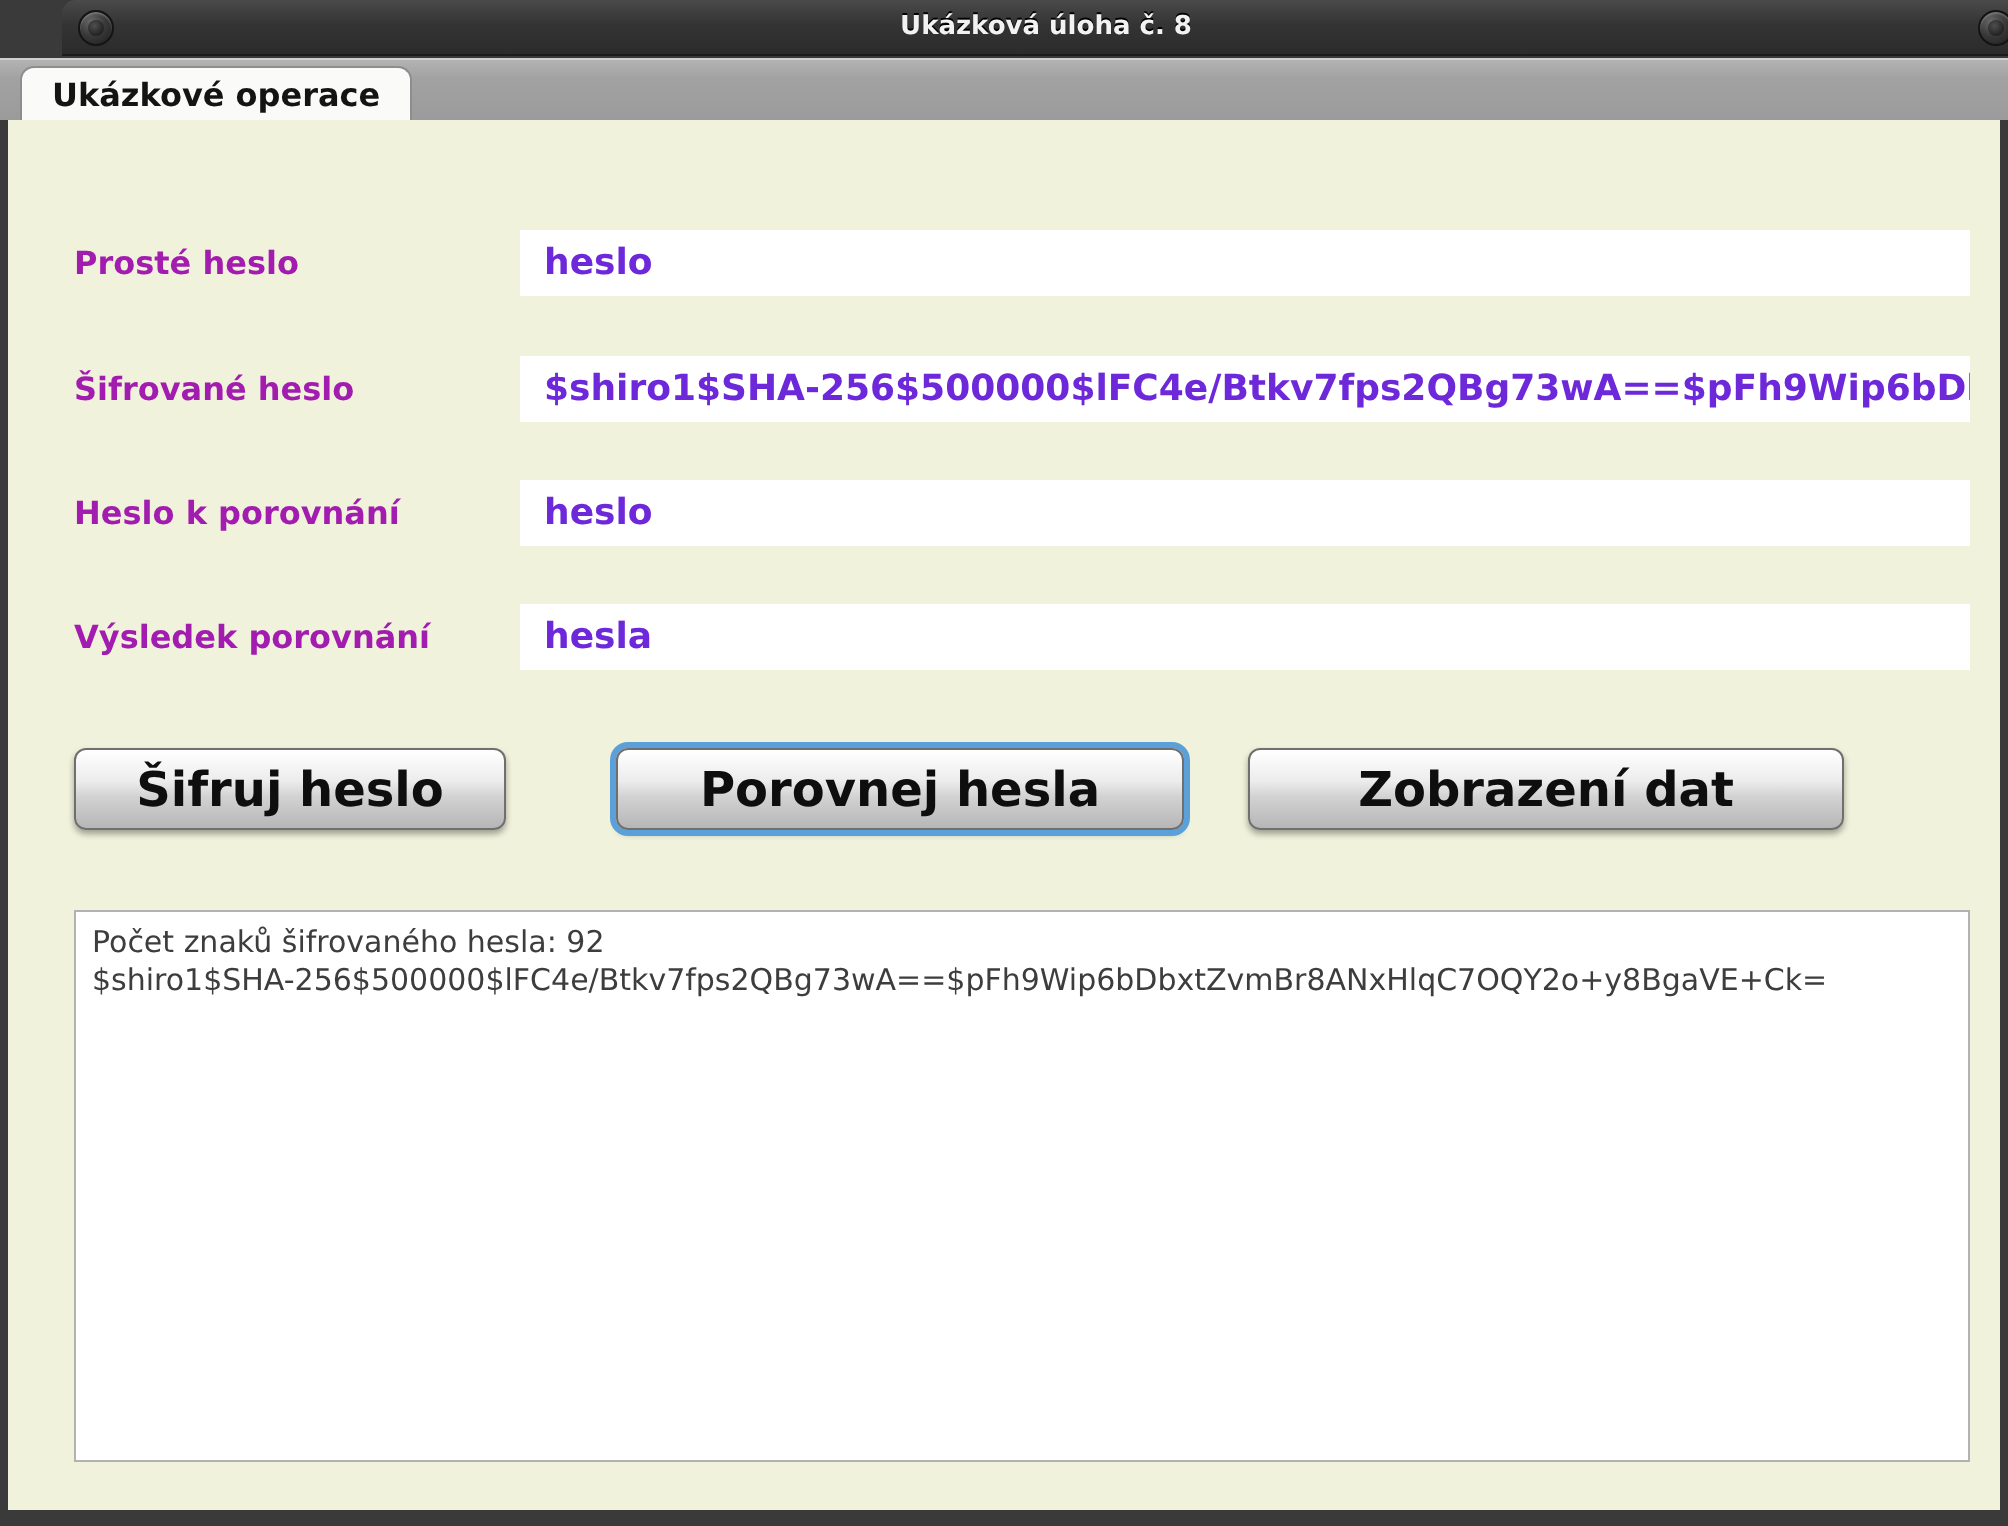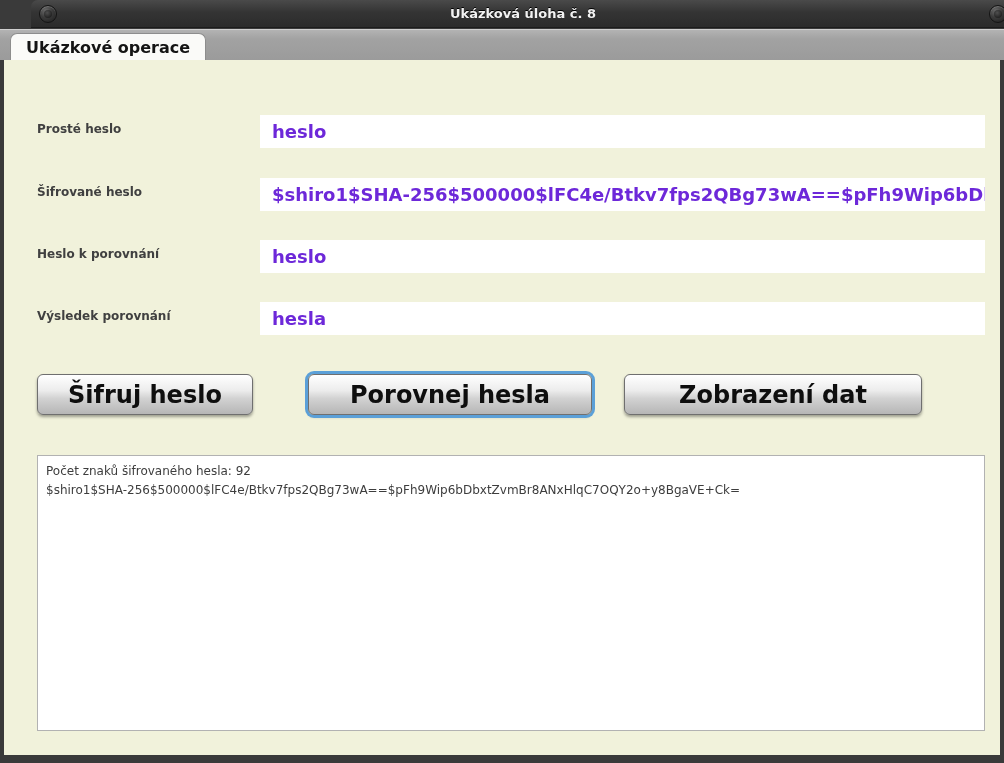--- a/index.html
+++ b/index.html
@@ -84,23 +84,23 @@
   .content {
     position: absolute;
     left: 4px; top: 60px;
     width: 996px; height: 695px;
     background: #f1f2db;
   }
 
   .form-label {
     position: absolute;
     left: 33px;
-    font-size: 12px;
-    font-weight: bold;
-    color: #404040;
+    font-size: 16px;
+    font-weight: bold;
+    color: #a21caf;
     white-space: nowrap;
   }
   .form-field {
     position: absolute;
     left: 256px;
     width: 725px;
     height: 33px;
     background: #ffffff;
     line-height: 33px;
     padding: 0 12px;
@@ -143,21 +143,21 @@
     position: absolute;
     left: 33px; top: 395px;
     width: 948px; height: 276px;
     background: #ffffff;
     border: 1px solid #b2b2b2;
     padding: 6px 8px;
     overflow: hidden;
     cursor: text;
   }
   .output .line {
-    font-size: 12px;
+    font-size: 15px;
     font-weight: normal;
     color: #3d3d3d;
     line-height: 19px;
     white-space: nowrap;
   }
 
   
 </style>
 </head>
 <body>

